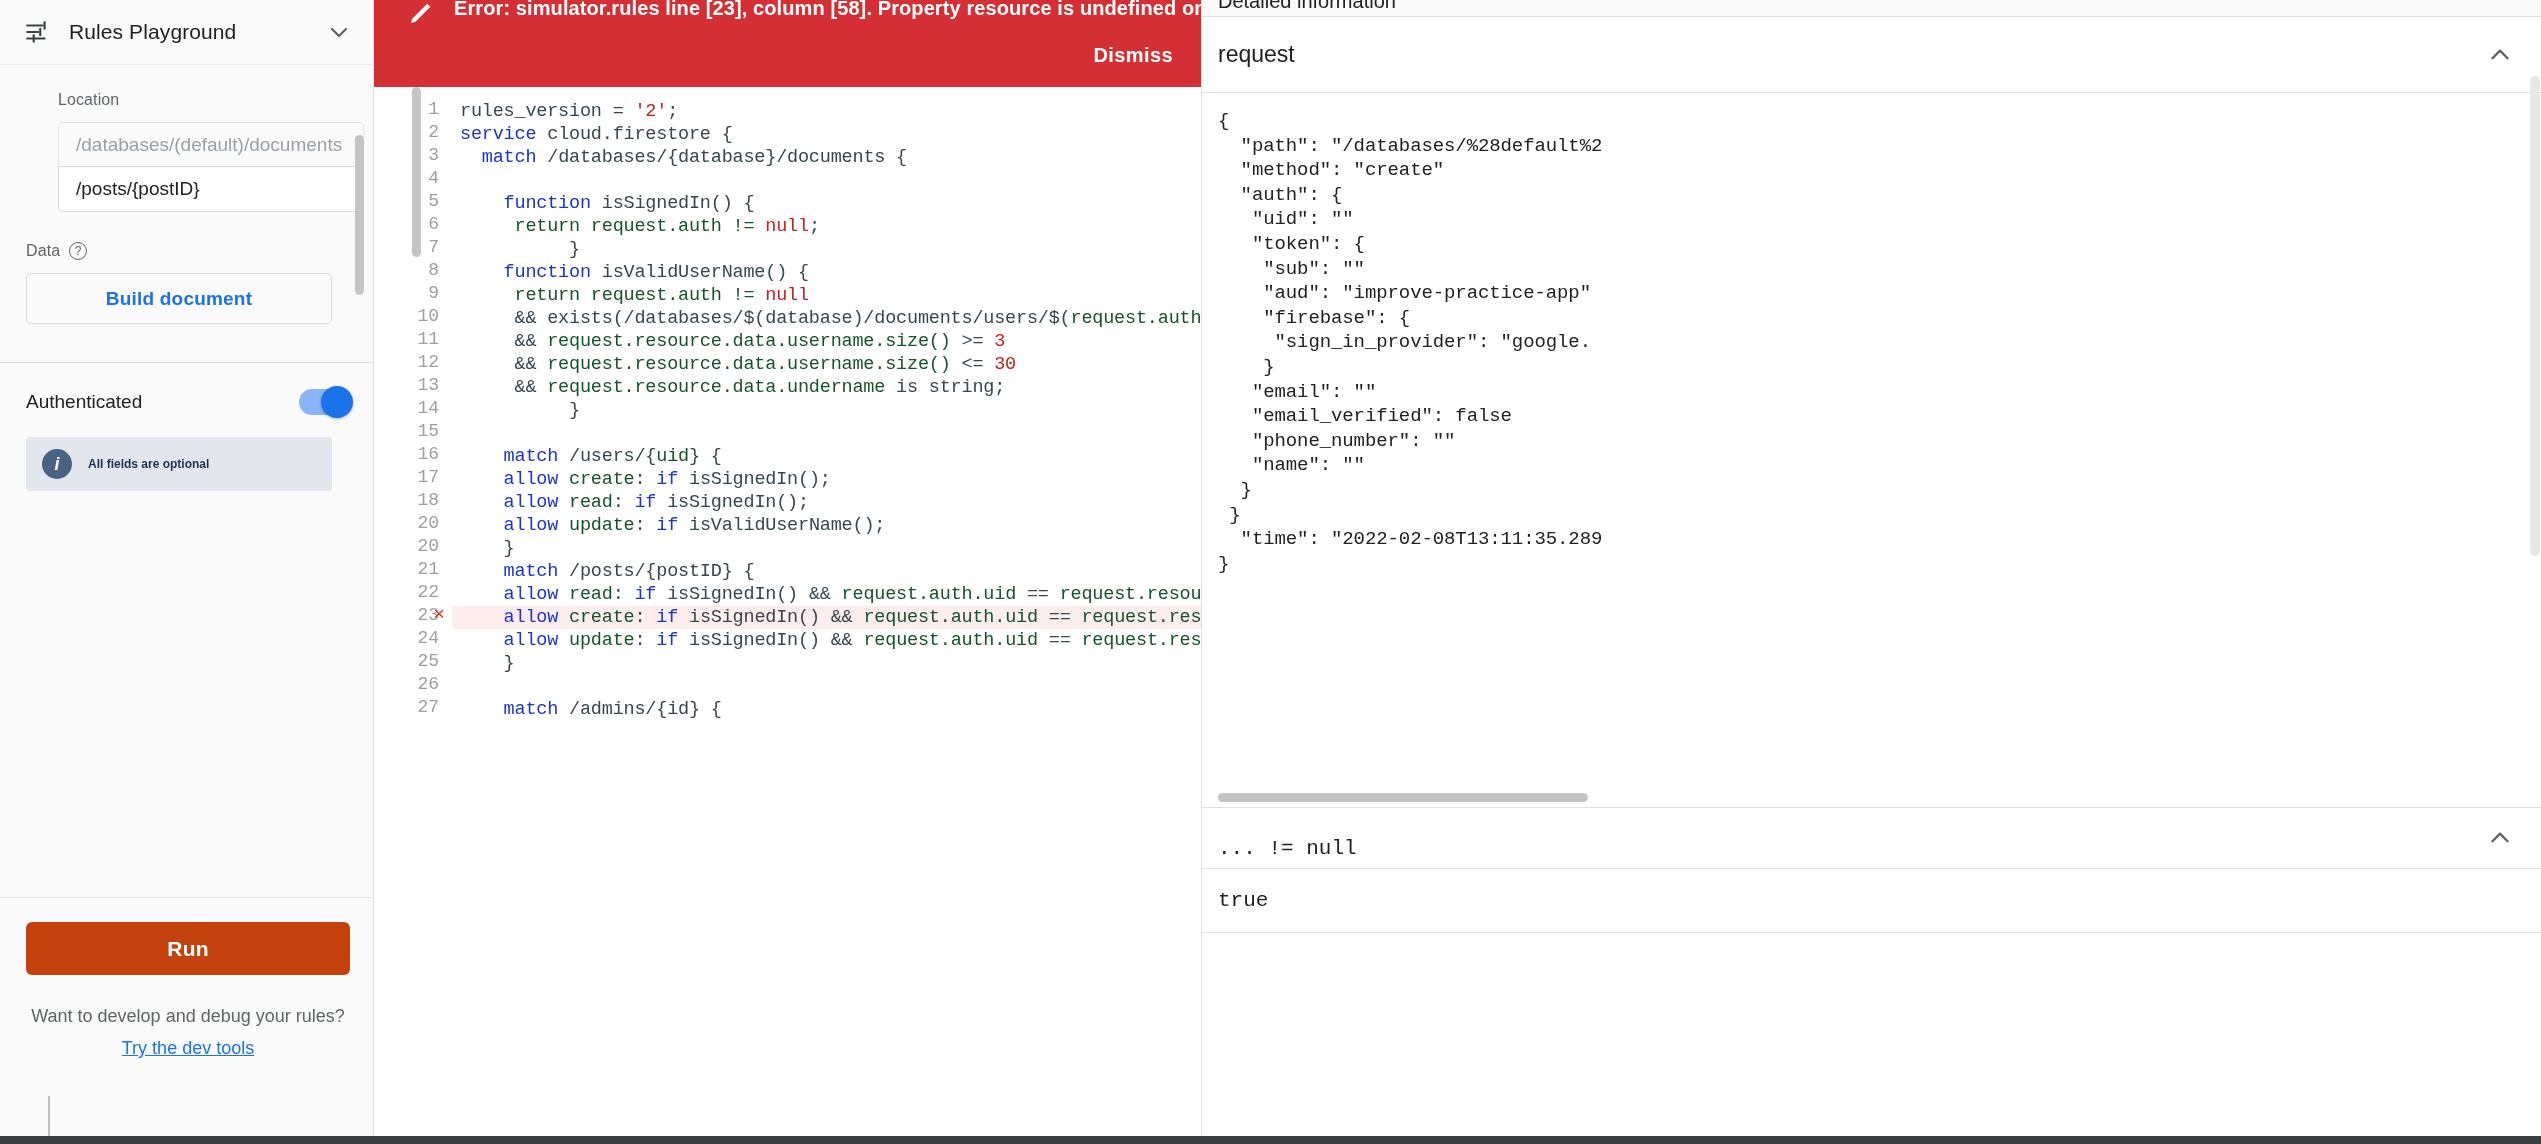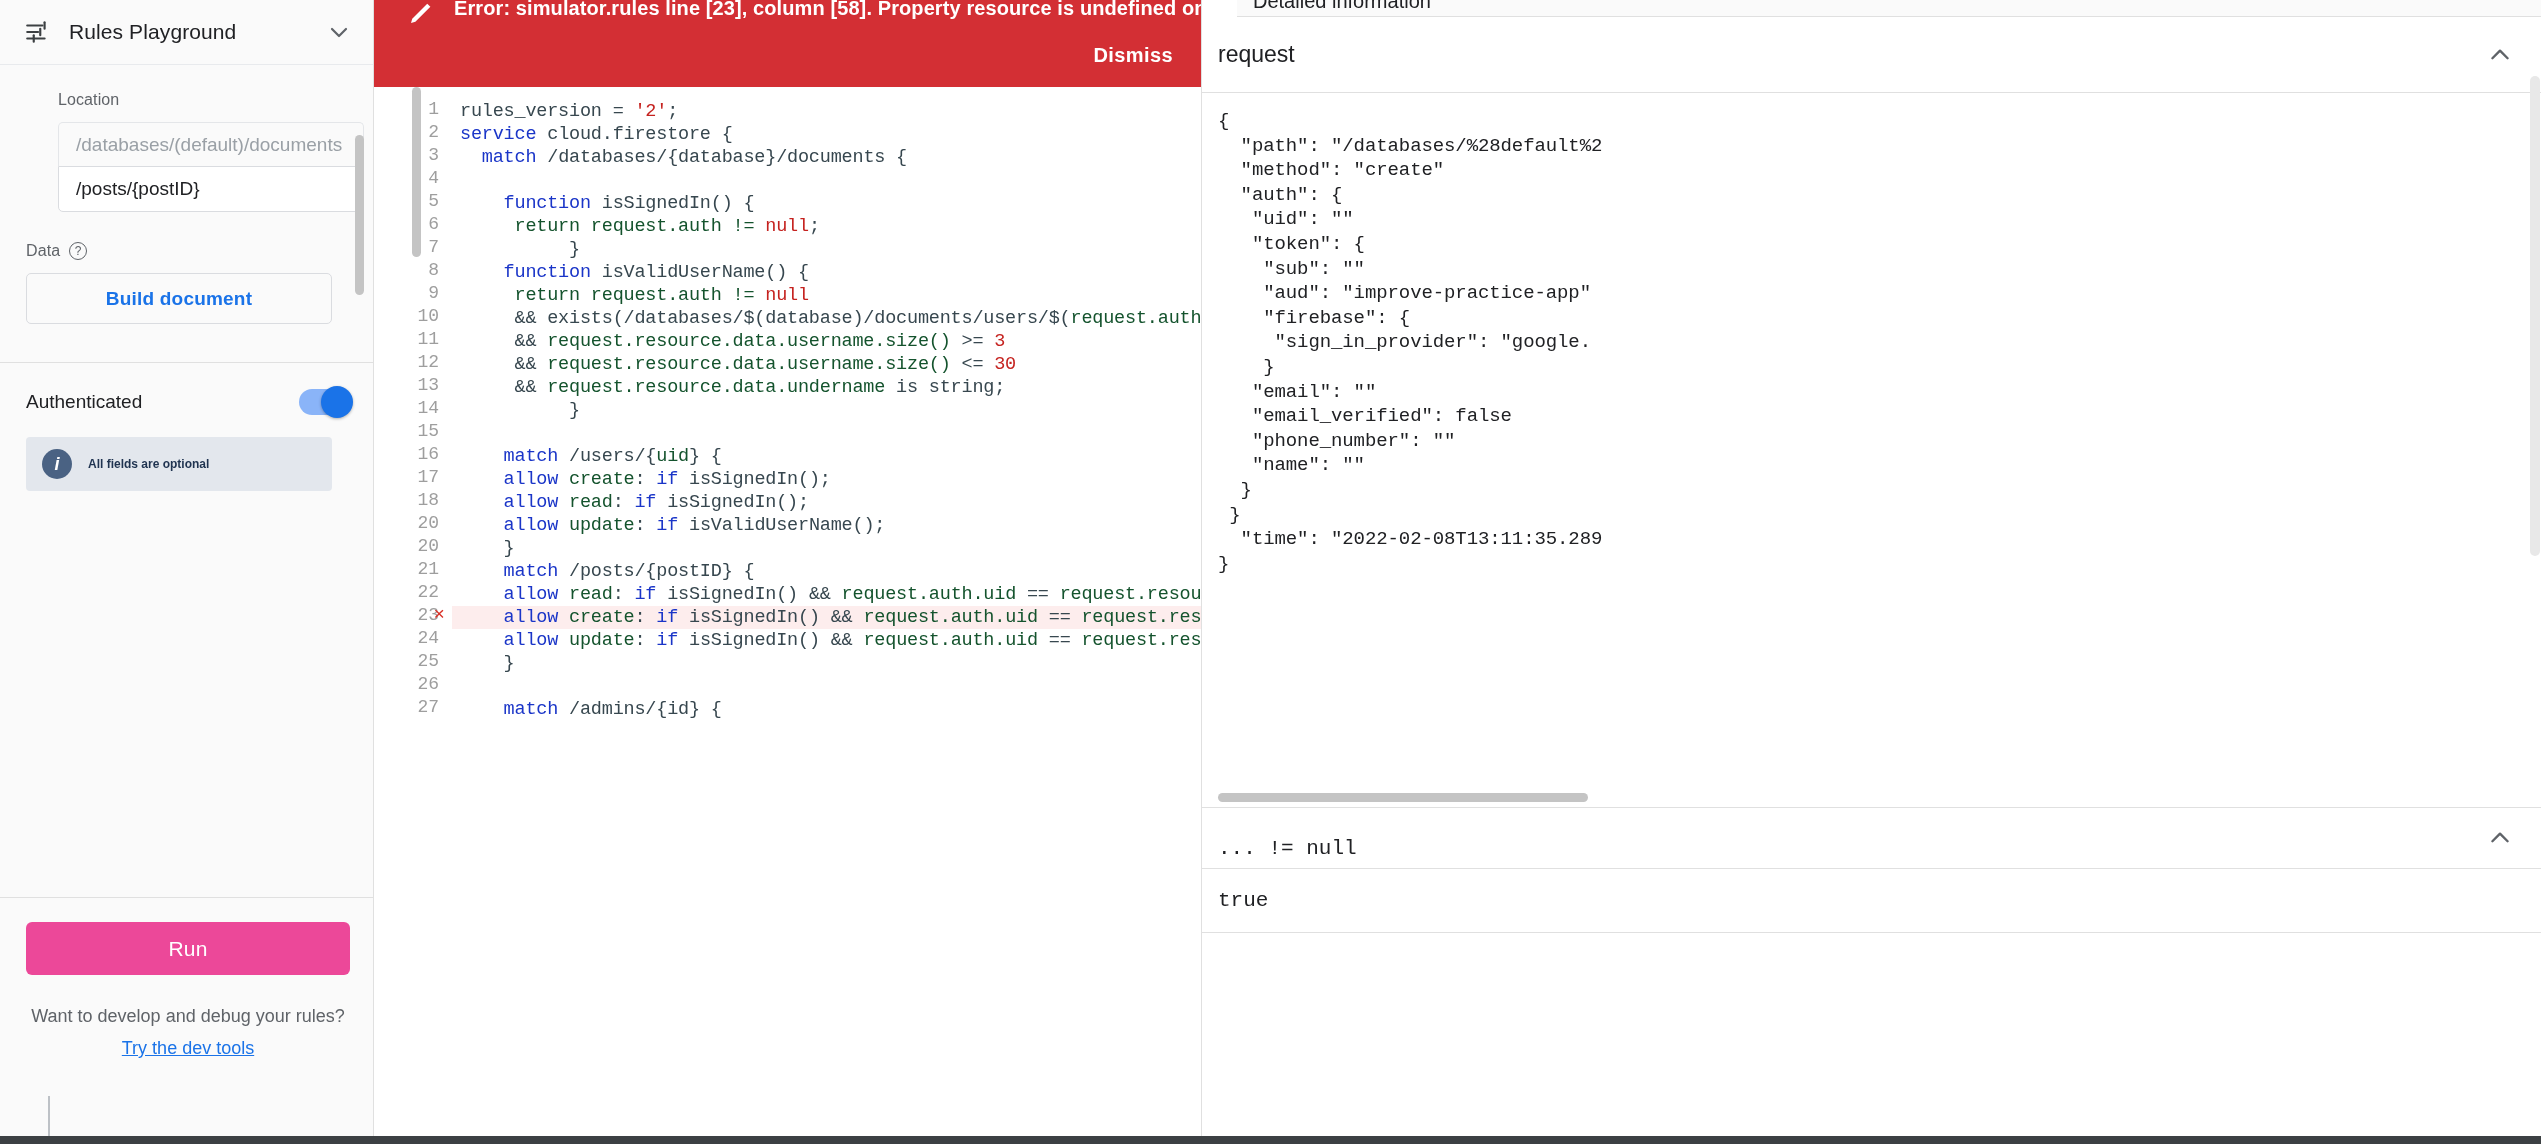--- a/index.html
+++ b/index.html
@@ -107,21 +107,21 @@
     display: flex; align-items: center; justify-content: center; flex: 0 0 30px;
   }
   .info-text { font-size: 12px; color: #1f3350; font-weight: 700; }
 
   .lp-footer {
     flex: 0 0 auto; padding: 0 22px 0 26px; background: #fafafa;
     border-top: 1px solid #e0e0e0; padding-top: 24px;
   }
   .run-btn {
     width: 324px; height: 53px; border-radius: 6px; border: none;
-    background: #ec4899; color: #fff; font-size: 21px; font-weight: 400;
+    background: #c2410c; color: #fff; font-size: 21px; font-weight: 700;
     display: flex; align-items: center; justify-content: center;
     letter-spacing: .2px; font-family: "Liberation Sans", sans-serif;
   }
   .devtools-text {
     margin-top: 28px; font-size: 18px; color: #5f6368; text-align: center;
     width: 324px; line-height: 1.5;
   }
   .devtools-link { color: #1a73e8; text-decoration: underline; display: block; margin-top: 5px; }
   .lp-cursor {
     width: 2px; height: 48px; background: #bdc1c6; margin-top: 34px; margin-left: 22px;
@@ -190,21 +190,20 @@
   
   .right-panel {
     flex: 1 1 auto; height: 1144px; background: #fff;
     border-left: 1px solid #e0e0e0; position: relative; overflow: hidden;
     display: flex; flex-direction: column;
   }
   .rp-title-bar {
     height: 17px; flex: 0 0 17px; background: #fafafa;
     border-bottom: 1px solid #e0e0e0; overflow: hidden;
     padding-left: 16px;
-    margin-left: 35px;
   }
   .rp-title-text { font-size: 20px; color: #202124; line-height: 17px; position: relative; top: -7px; }
   .rp-acc-header {
     height: 76px; flex: 0 0 76px; display: flex; align-items: center;
     padding: 0 28px 0 16px; border-bottom: 1px solid #e0e0e0; background: #fff;
   }
   .rp-acc-title { font-size: 23px; color: #202124; }
   .chev-up { margin-left: auto; width: 26px; height: 26px; }
   .rp-json {
     flex: 1 1 auto; padding: 16px 0 0 16px; overflow: hidden;

